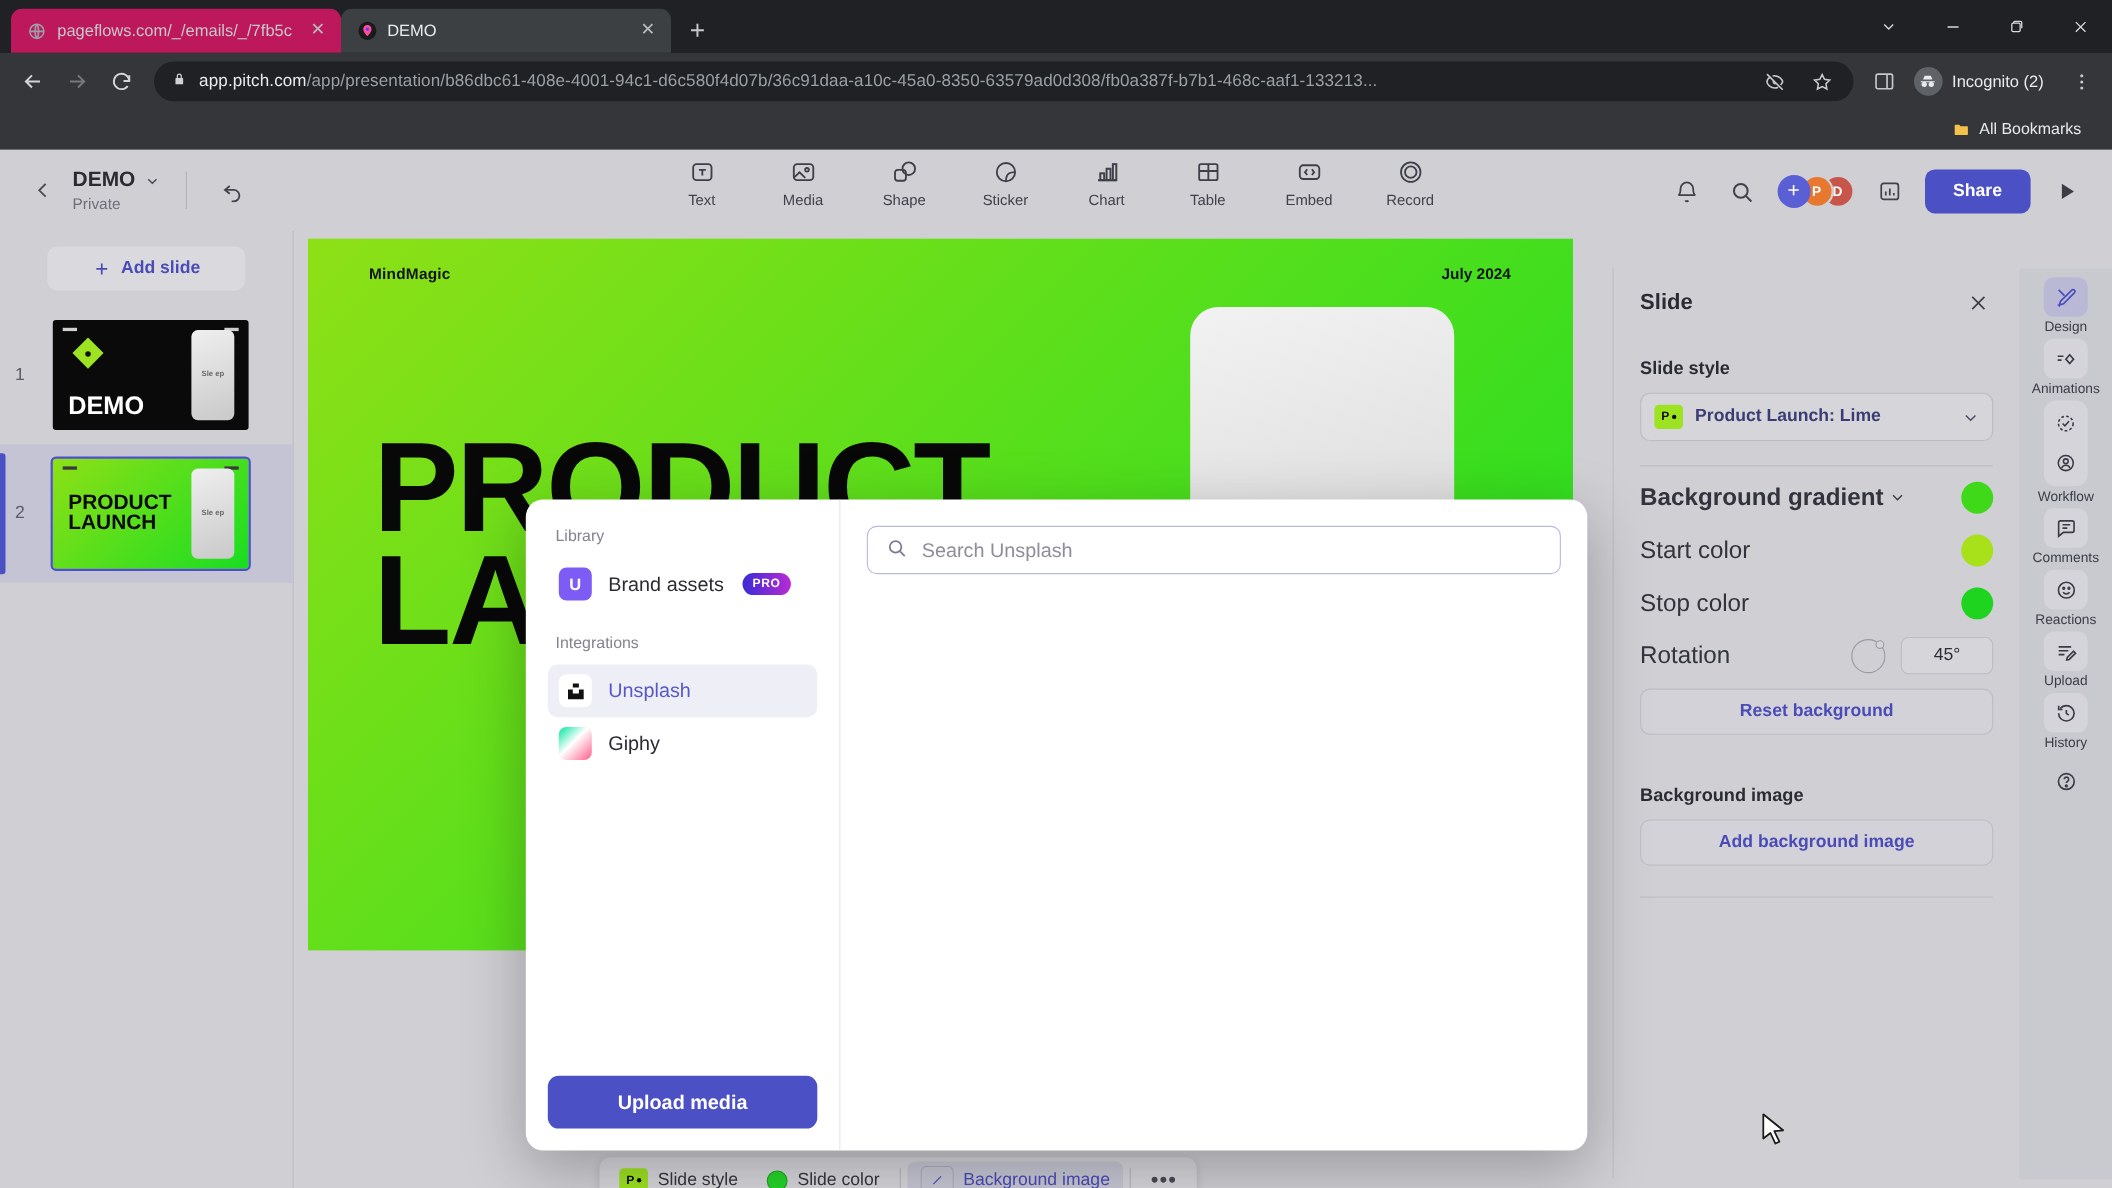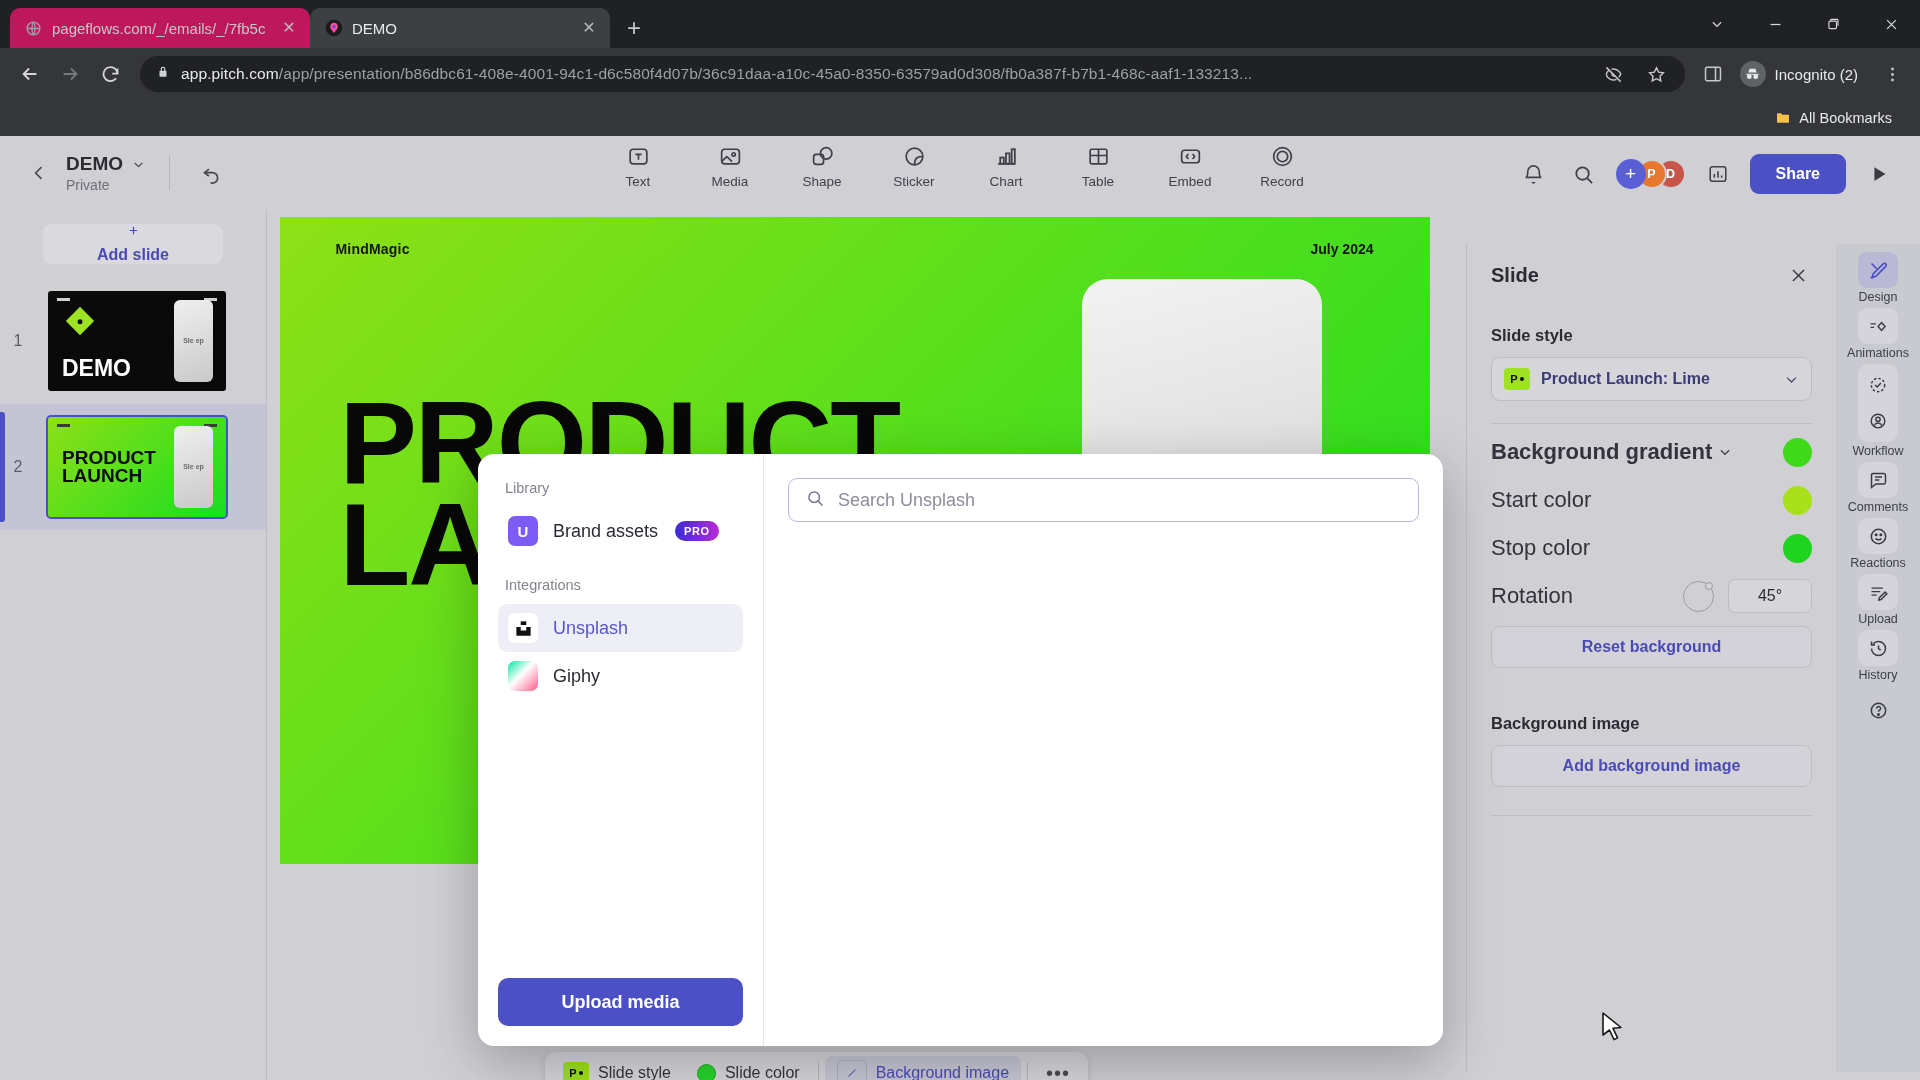--- a/index.html
+++ b/index.html
@@ -169,21 +169,21 @@
   
   .slides-panel {
     position: absolute; left: 0; top: 74px;
     width: 267px; height: 870px; background: #cfcfd4;
     border-right: 1px solid #bcbcc4;
   }
   .add-slide {
     margin: 14px auto 0; width: 180px; height: 40px; background: #d9d9de;
     border-radius: 9px; display: flex; align-items: center;
     justify-content: center; gap: 9px; color: #4b4bb8;
-    font-size: 16px; font-weight: 600; flex-direction: column;
+    font-size: 16px; font-weight: 600;
   }
   .slide-row {
     display: flex; align-items: center; gap: 12px;
     padding: 13px 14px 13px 0; position: relative;
   }
   .slide-row.selected { background: #c4c4d4; }
   .slide-row.selected::before {
     content: ""; position: absolute; left: 0; top: 8px; bottom: 8px;
     width: 5px; background: #4b50c4; border-radius: 0 3px 3px 0;
   }

